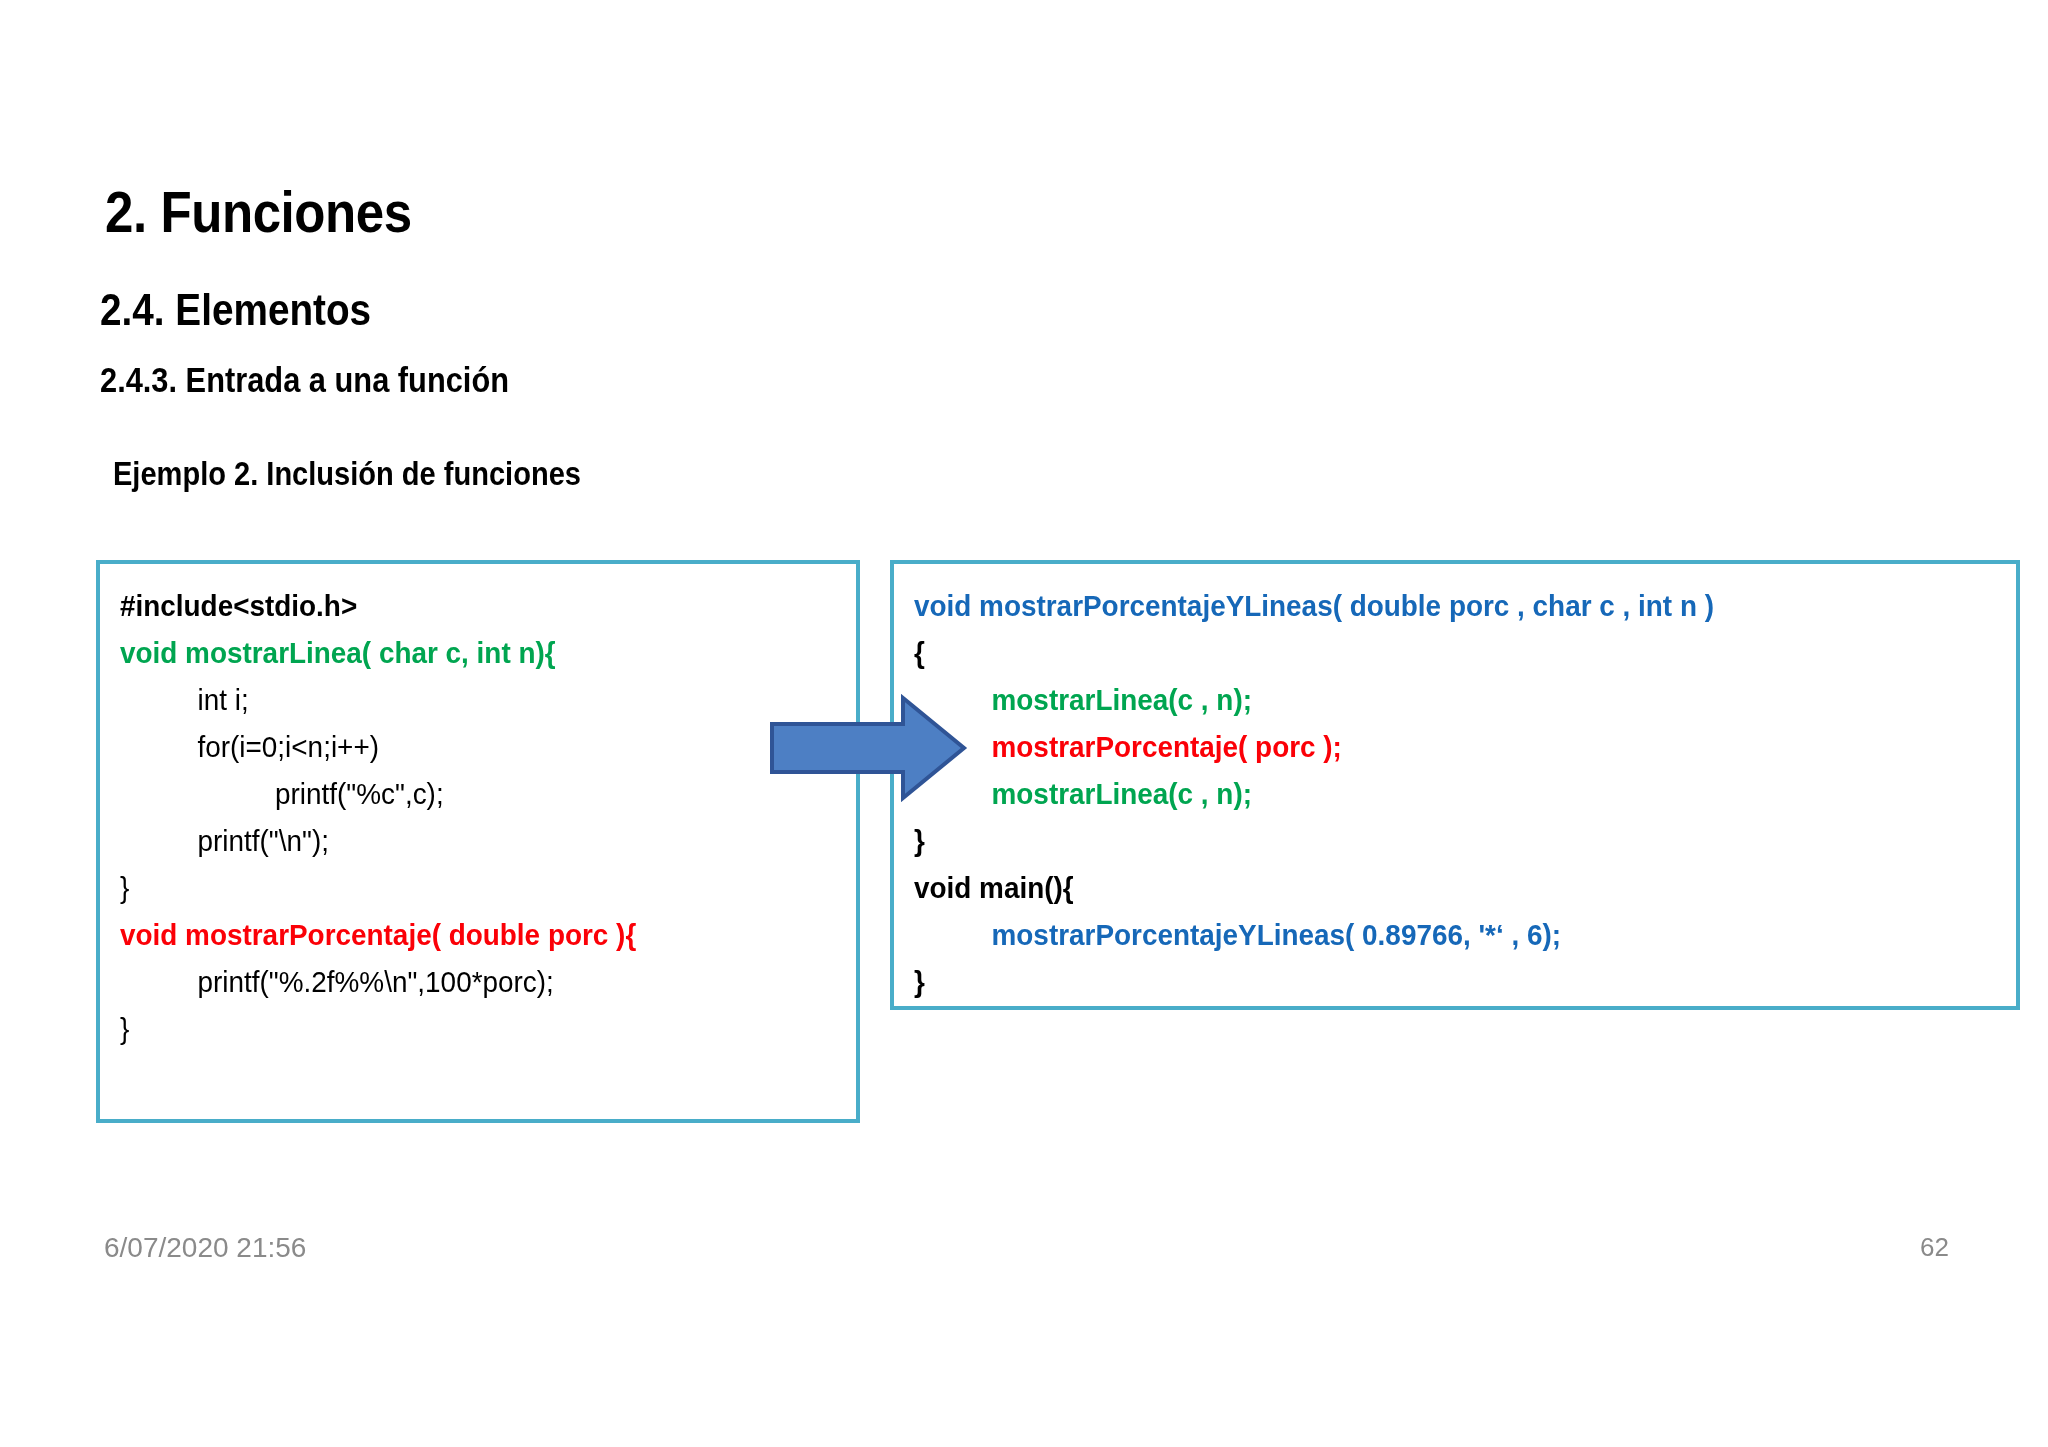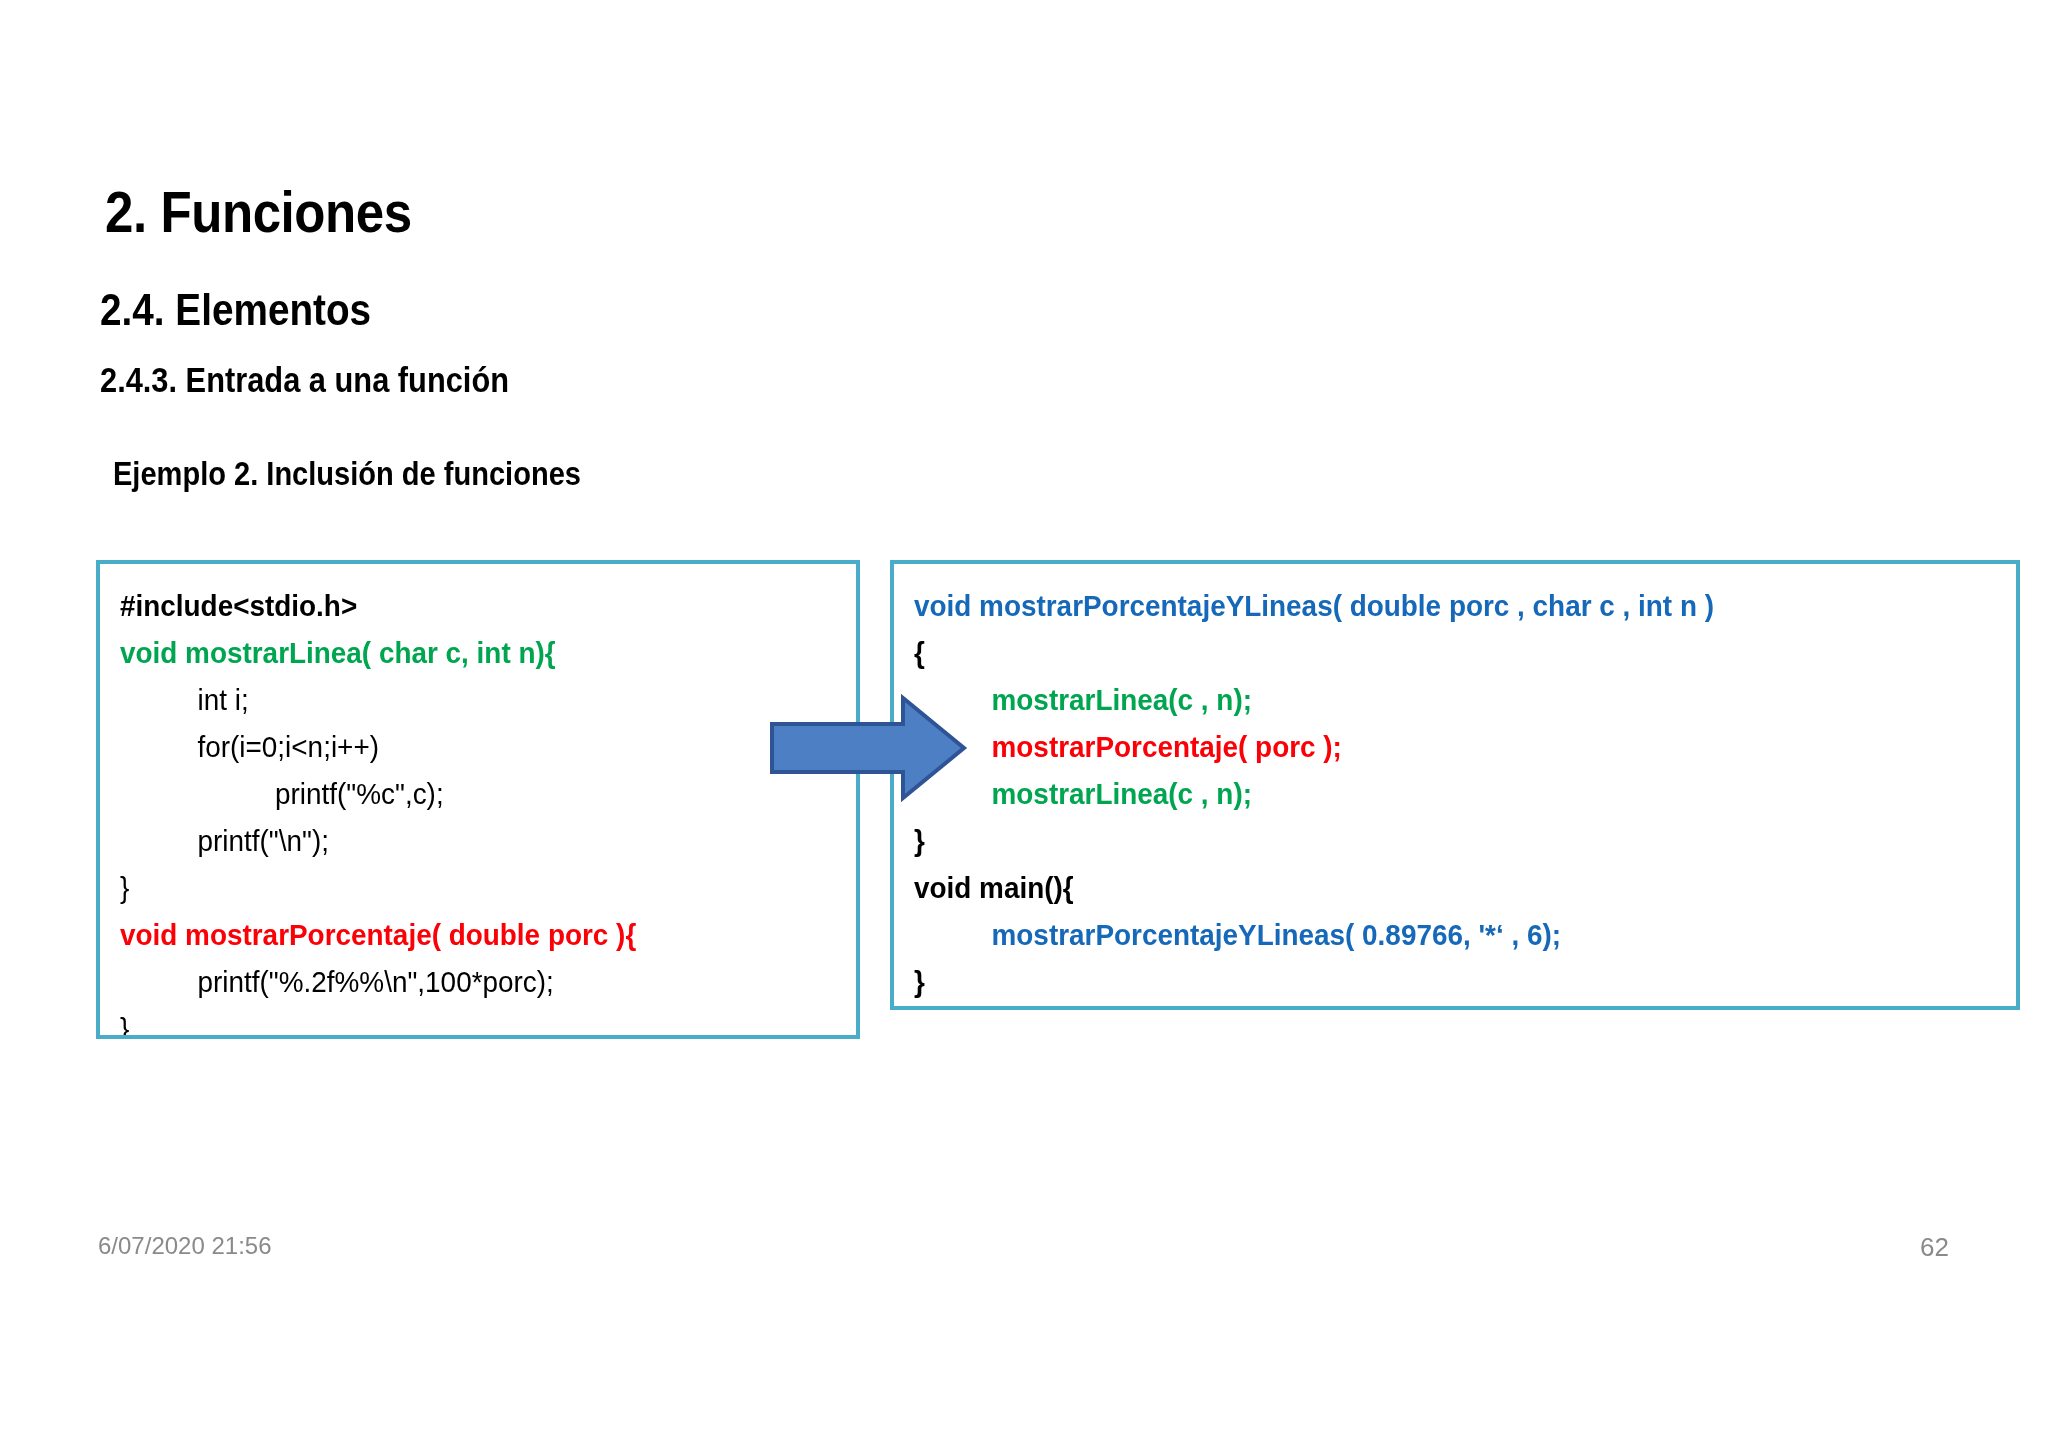--- a/index.html
+++ b/index.html
@@ -67,21 +67,21 @@
     position: absolute;
     box-sizing: border-box;
     border: 4px solid #49adc9;
     background: #ffffff;
     overflow: hidden;
   }
   #code-box-left {
     left: 96px;
     top: 560px;
     width: 764px;
-    height: 479px;
+    height: 563px;
   }
   #code-box-right {
     left: 890px;
     top: 560px;
     width: 1130px;
     height: 450px;
   }
 
   .code-lines {
     position: absolute;
@@ -111,23 +111,23 @@
     position: absolute;
     left: 768px;
     top: 694px;
     width: 200px;
     height: 108px;
   }
 
   
   .footer-date {
     position: absolute;
-    left: 98px;
+    left: 104px;
     top: 1232px;
-    font-size: 24px;
+    font-size: 28px;
     color: #8a8a8a;
     white-space: nowrap;
   }
   .footer-page {
     position: absolute;
     left: 1920px;
     top: 1232px;
     font-size: 26px;
     color: #8a8a8a;
     white-space: nowrap;

